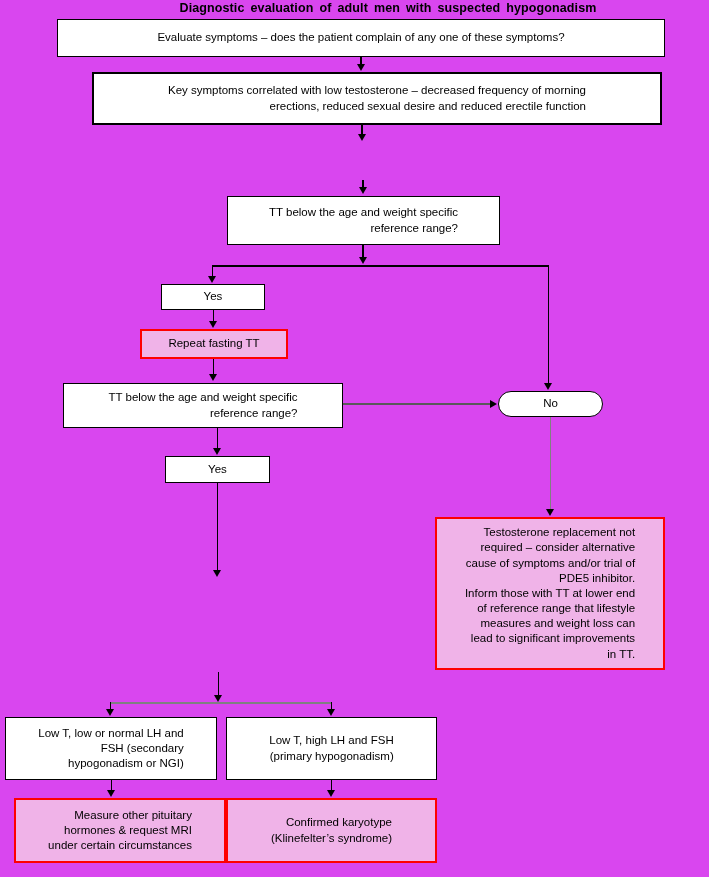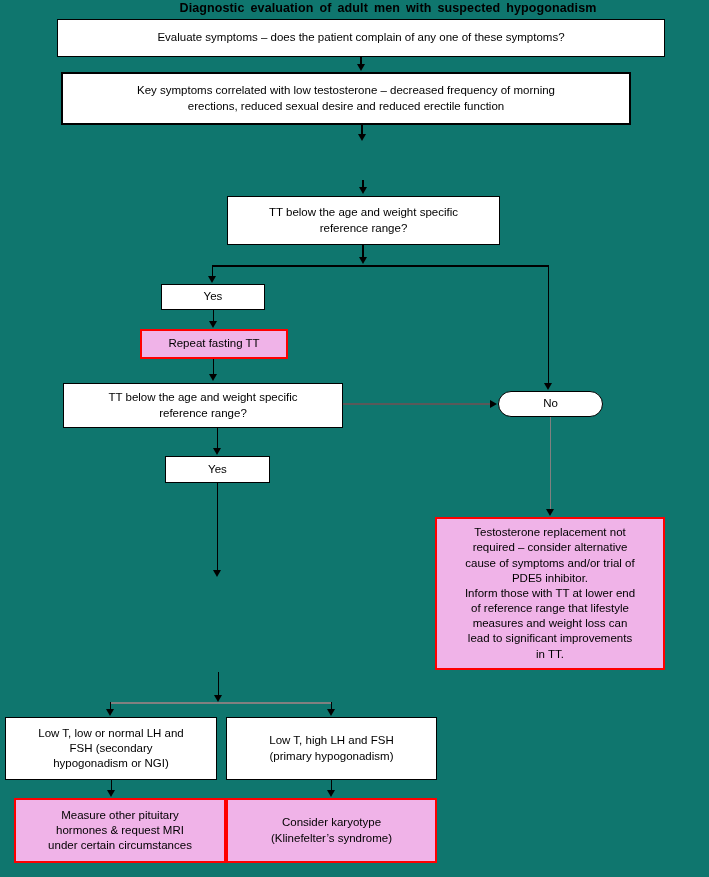--- a/index.html
+++ b/index.html
@@ -1,32 +1,32 @@
 <!DOCTYPE html>
 <html><head>
 <meta charset="utf-8">
 <style>
   html,body{margin:0;padding:0;background:#ffffff;}
   #canvas{
     position:relative;
     width:709px;height:877px;
-    background:#0f766e;
+    background:#d946ef;
     font-family:"Liberation Sans", sans-serif;
     color:#000;
     overflow:hidden;
   }
   .title{
     position:absolute;left:67px;top:1px;width:642px;
     text-align:center;font-weight:bold;font-size:12.5px;
     word-spacing:2.5px;letter-spacing:0.1px;
   }
   .node{
     position:absolute;box-sizing:border-box;
     display:flex;align-items:center;justify-content:center;
-    text-align:center;font-size:11.5px;line-height:1.32;
+    text-align:right;font-size:11.5px;line-height:1.32;
     white-space:pre-line;background:#ffffff;
     border:1.5px solid #000;padding:2px 4px;
   }
   .node.thick{border-width:2px;}
   .node.pink{
     background:#F0B3E8;
     border:2px solid #FF0000;
   }
   .node.toptext{align-items:flex-start;padding-top:5px;}
   .vline,.hline{position:absolute;background:#000;}
@@ -52,21 +52,21 @@
 
 <div id="canvas">
 
   <div class="title">Diagnostic evaluation of adult men with suspected hypogonadism</div>
 
   <div class="node" style="left:57px;top:19px;width:608px;height:38px;">Evaluate symptoms – does the patient complain of any one of these symptoms?</div>
 
   <div class="vline" style="left:360px;top:57px;height:8px;"></div>
   <div class="head-down" style="left:356.5px;top:64px;"></div>
 
-  <div class="node thick" style="left:61px;top:72px;width:570px;height:53px;">Key symptoms correlated with low testosterone – decreased frequency of morning
+  <div class="node thick" style="left:92px;top:72px;width:570px;height:53px;">Key symptoms correlated with low testosterone – decreased frequency of morning
 erections, reduced sexual desire and reduced erectile function</div>
 
   <div class="vline" style="left:361px;top:125px;height:10px;"></div>
   <div class="head-down" style="left:357.5px;top:134px;"></div>
 
 
   <div class="vline" style="left:362px;top:180px;height:8px;"></div>
   <div class="head-down" style="left:358.5px;top:187px;"></div>
 
   <div class="node" style="left:227px;top:196px;width:273px;height:49px;">TT below the age and weight specific
@@ -139,16 +139,16 @@
 hypogonadism or NGI)</div>
 
   <div class="vline" style="left:110.5px;top:780px;height:11px;"></div>
   <div class="head-down" style="left:107px;top:790px;"></div>
   <div class="vline" style="left:330.5px;top:780px;height:11px;"></div>
   <div class="head-down" style="left:327px;top:790px;"></div>
 
   <div class="node pink" style="left:14px;top:798px;width:212px;height:65px;">Measure other pituitary
 hormones &amp; request MRI
 under certain circumstances</div>
-  <div class="node pink" style="left:226px;top:798px;width:211px;height:65px;">Consider karyotype
+  <div class="node pink" style="left:226px;top:798px;width:211px;height:65px;">Confirmed karyotype
 (Klinefelter’s syndrome)</div>
 
 </div>
 
 </body></html>

